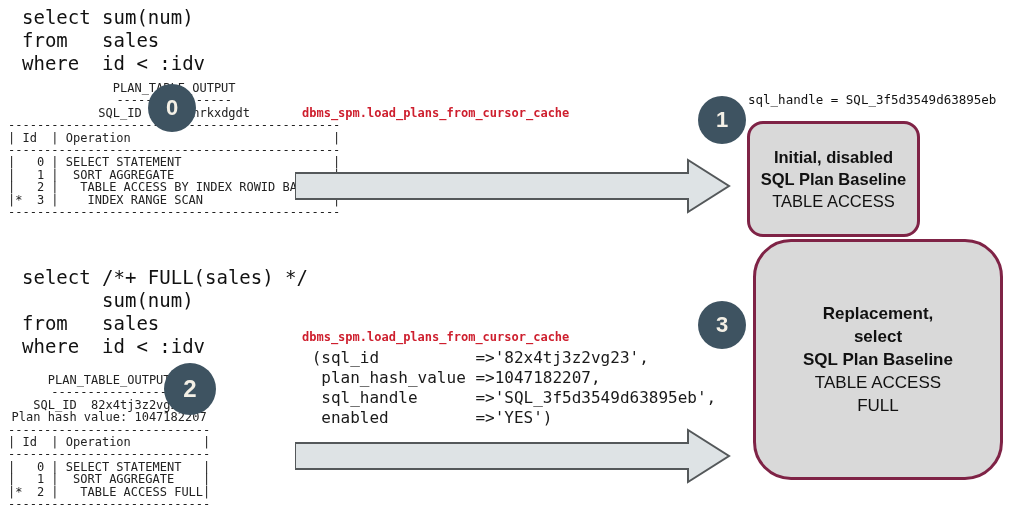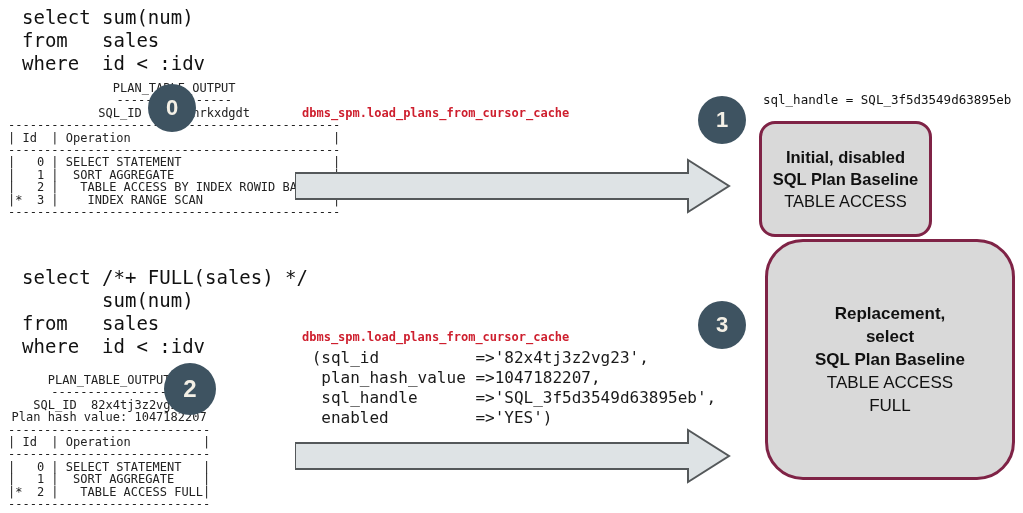--- a/index.html
+++ b/index.html
@@ -4,38 +4,38 @@
 <style>
   html,body { margin:0; padding:0; background:#ffffff; }
   .canvas {
     position:relative; width:1023px; height:513px; background:#ffffff;
     overflow:hidden; font-family:"DejaVu Sans Mono", monospace; color:#1a1a1a;
   }
   .abs { position:absolute; }
   pre { margin:0; white-space:pre; }
   .mono-lg  { font-family:"DejaVu Sans Mono", monospace; font-size:19px; line-height:23px; color:#111; }
   .mono-sm  { font-family:"DejaVu Sans Mono", monospace; font-size:12px; line-height:12.4px; color:#222;text-align:center; }
-  .mono-handle { font-family:"DejaVu Sans Mono", monospace; font-size:12.5px; color:#111;margin-left:15px; }
+  .mono-handle { font-family:"DejaVu Sans Mono", monospace; font-size:12.5px; color:#111; }
   .call-title { font-family:"DejaVu Sans Mono", monospace; font-size:12px; line-height:21px;
                 font-weight:bold; color:var(--call-red,#ce1f2e); white-space:pre; }
   .call-args  { font-family:"DejaVu Sans Mono", monospace; font-size:16px; line-height:20px; color:#1a1a1a; }
   .badge {
     position:absolute; width:48px; height:48px; border-radius:50%;
     background:var(--badge-bg,#3e5361); color:var(--badge-text,#f4f0e6);
     display:flex; align-items:center; justify-content:center;
     font-family:"Liberation Sans", sans-serif; font-weight:bold; font-size:22px;
     z-index:5;
   }
   .badge.big { width:52px; height:52px; font-size:24px; }
   .bubble {
     position:absolute; background:var(--bubble-fill,#d9d9d9);
     border:3px solid var(--bubble-border,#7f2346);
     display:flex; flex-direction:column; align-items:center; justify-content:center;
     font-family:"Liberation Sans", sans-serif; font-size:16.5px; line-height:22px;
-    color:#111; text-align:center; box-sizing:border-box; z-index:3;margin-left:12px;
+    color:#111; text-align:center; box-sizing:border-box; z-index:3;
   }
   .bubble .b { font-weight:bold; }
   .arrow-svg { position:absolute; z-index:1; }
   .arrow-svg polygon { fill:var(--arrow-fill,#dee3e5); stroke:var(--arrow-stroke,#54585a); stroke-width:2; }
 </style>
 </head>
 <body>
 
 <div class="canvas">
 

